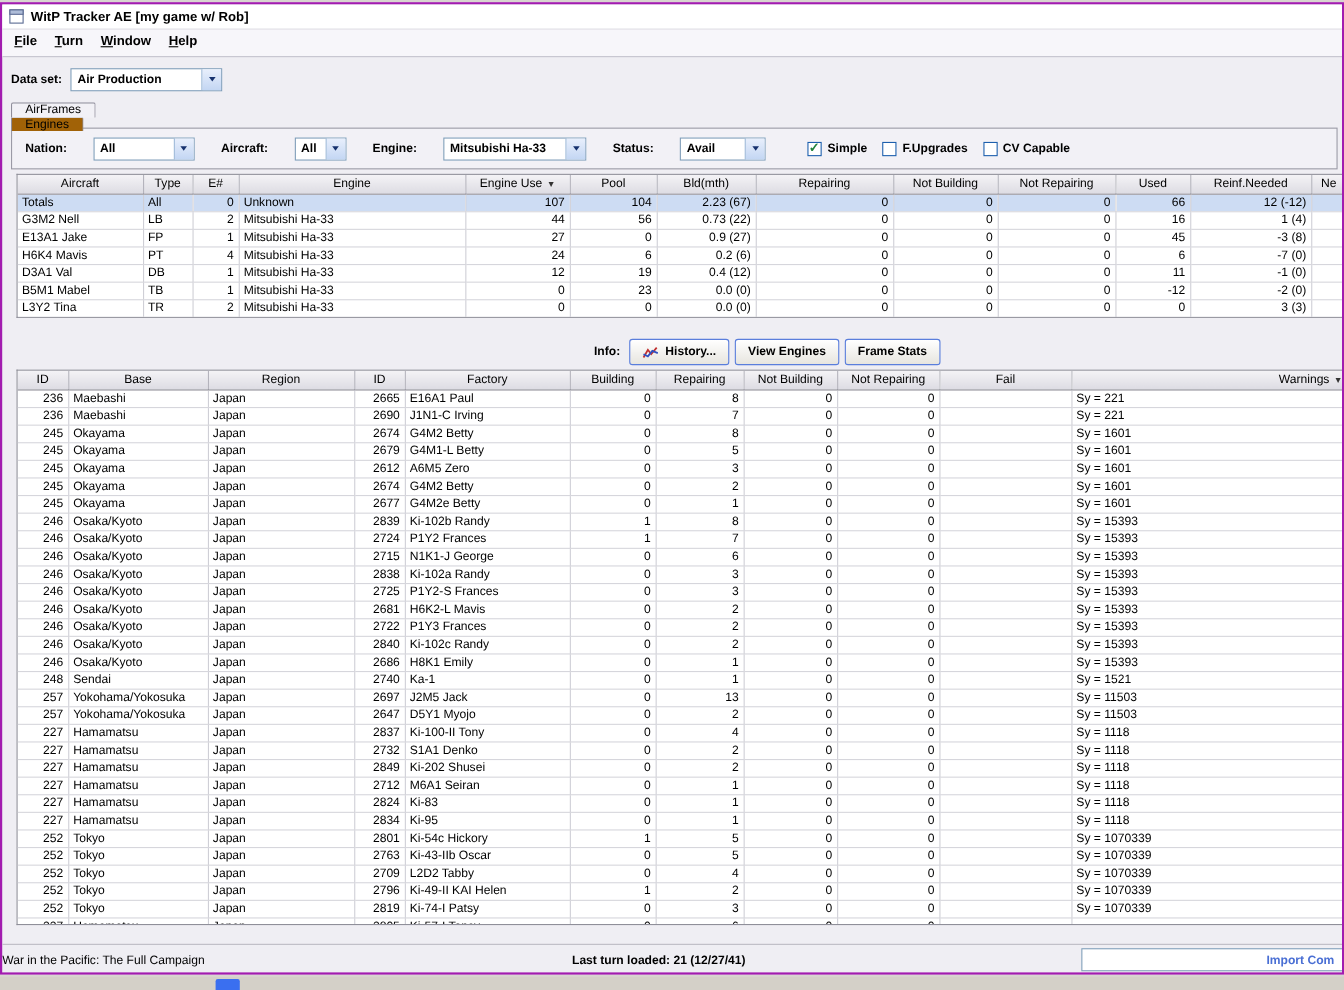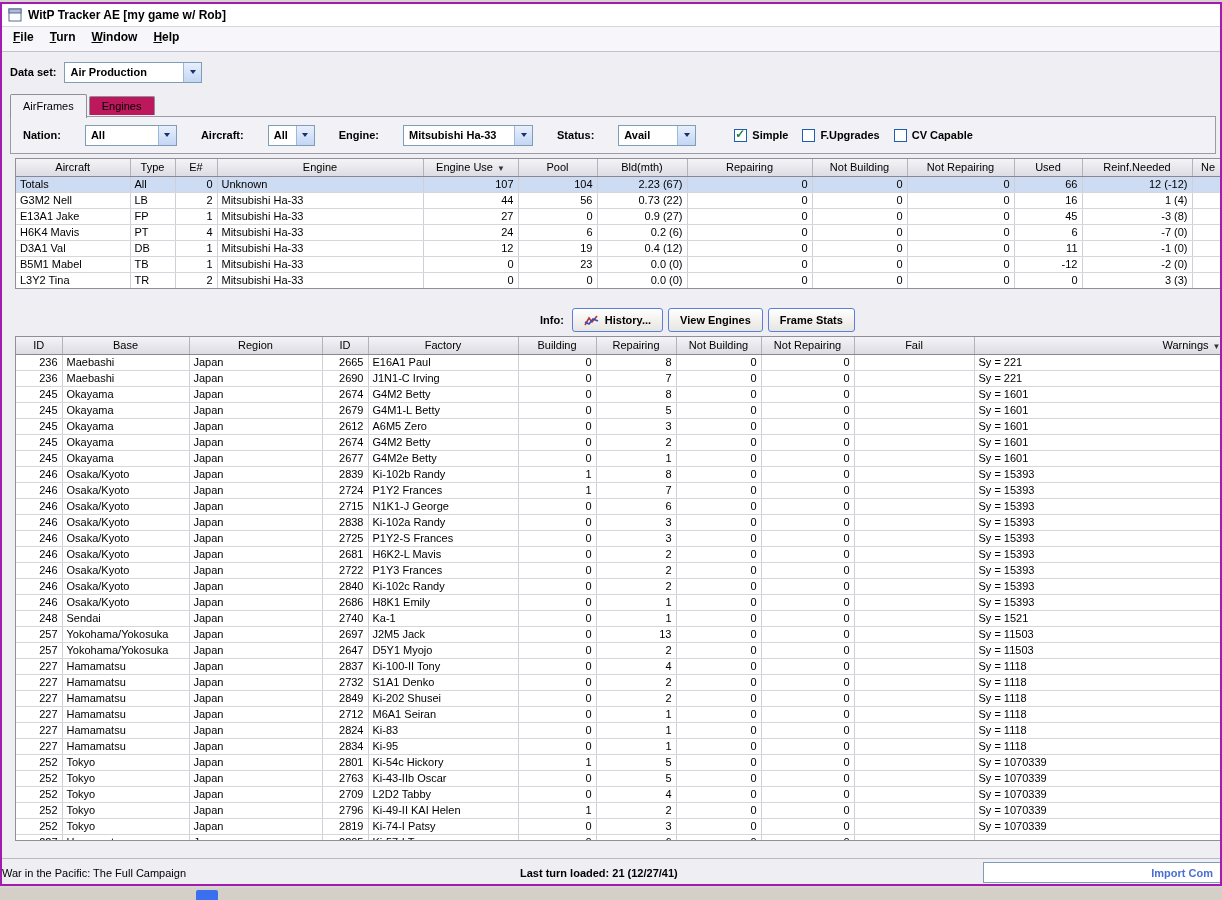--- a/index.html
+++ b/index.html
@@ -26,23 +26,23 @@
                padding-left:8px;gap:8px;}
   .label{font-size:11px;font-weight:bold;color:#000;white-space:nowrap;}
 
   .combo{height:21px;background:#fff;border:1px solid #7f9db9;display:flex;align-items:stretch;box-sizing:border-box;}
   .combo-value{flex:1;display:flex;align-items:center;padding:0 5px;font-size:11px;font-weight:bold;white-space:nowrap;overflow:hidden;}
   .combo-btn{width:17px;background:linear-gradient(#e8effc,#c3d6f3);border-left:1px solid #9db9d9;
              display:flex;align-items:center;justify-content:center;}
   .combo-arrow{width:0;height:0;border-left:3px solid transparent;border-right:3px solid transparent;border-top:4px solid #16316e;}
 
   
-  .tabs{position:absolute;left:8px;top:89px;height:24px;display:flex;align-items:center;z-index:3;}
+  .tabs{position:absolute;left:8px;top:89px;height:24px;display:flex;align-items:flex-start;z-index:3;flex-direction:column;}
   .tab{box-sizing:border-box;border:1px solid #8f8e9b;border-bottom:none;border-radius:2px 2px 0 0;
-       padding:0 12px;font-size:11px;display:flex;align-items:center;background:#be185d;height:19px;margin-right:2px;}
+       padding:0 12px;font-size:11px;display:flex;align-items:center;background:#a16207;height:19px;margin-right:2px;}
   .tab.selected{background:#f2f1f6;height:24px;margin-bottom:-1px;padding-bottom:1px;z-index:4;}
 
   
   .filter-panel{position:absolute;left:8px;top:112px;width:1206px;height:38px;box-sizing:border-box;
                 border:1px solid #9b9aa6;background:#f2f1f6;display:flex;align-items:center;gap:24px;padding-left:12px;z-index:2;}
   .cb{display:flex;align-items:center;gap:5px;margin-left:14px;}
   .cbbox{width:13px;height:13px;background:#fff;border:1px solid #1d5fad;box-sizing:border-box;position:relative;}
   .cbbox.checked::after{content:"✓";position:absolute;left:0px;top:-3px;font-size:12px;font-weight:bold;color:#21823b;}
   .cblabel{font-size:11px;font-weight:bold;}
 

